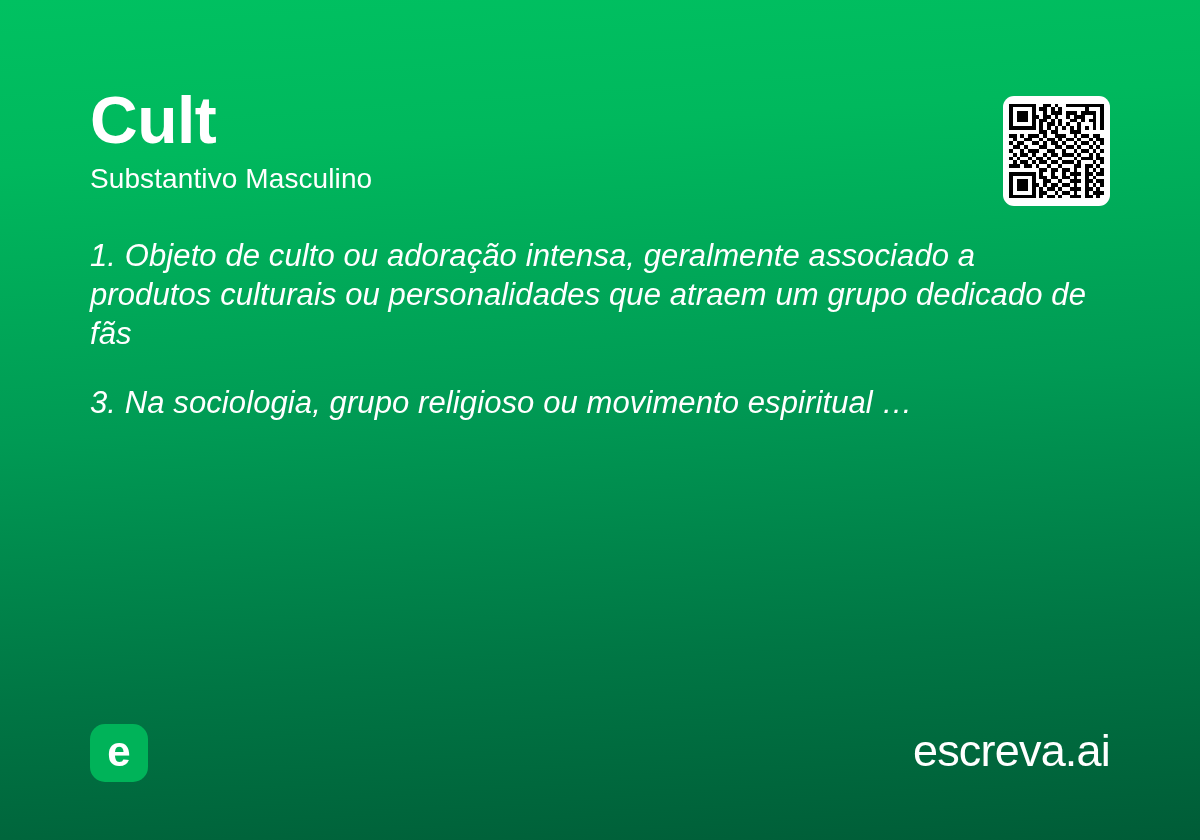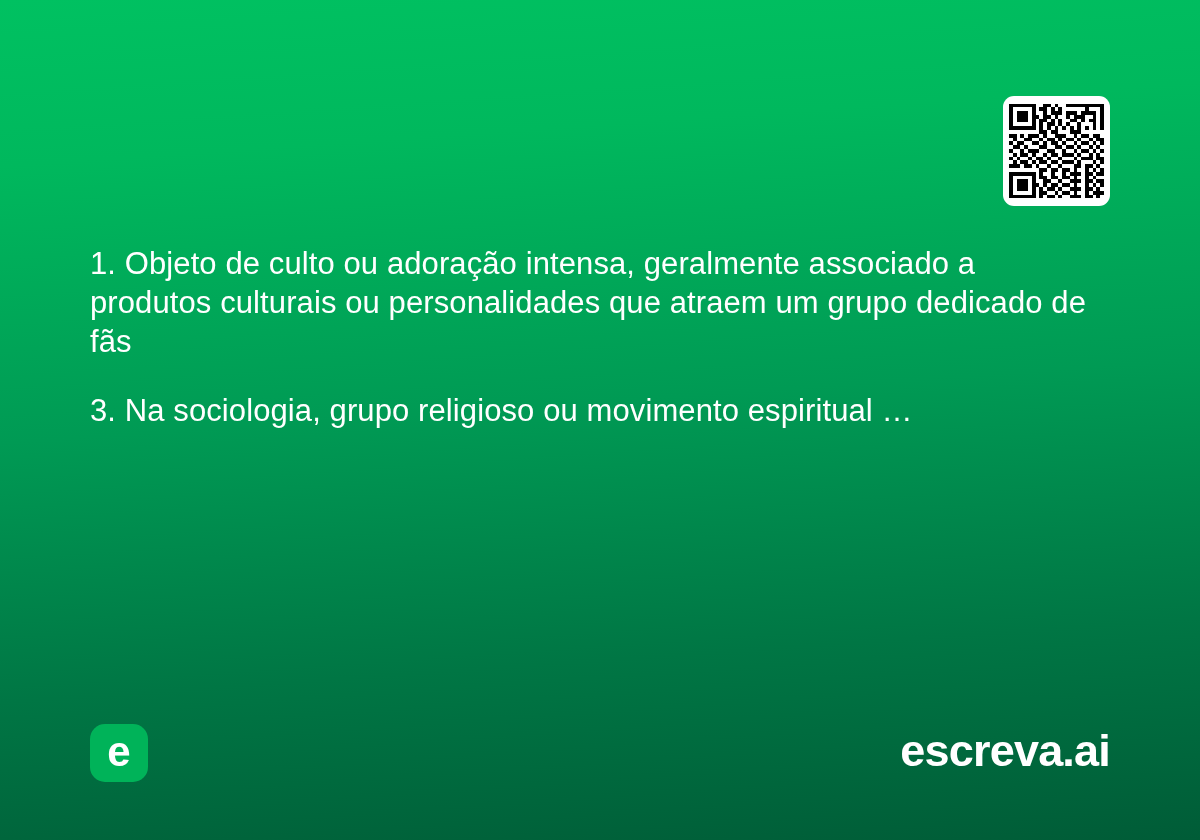--- a/index.html
+++ b/index.html
@@ -68,22 +68,23 @@
     grid-template-columns: repeat(25, 1fr);
     grid-template-rows: repeat(25, 1fr);
   }
   .qr-grid i { display: block; }
   .qr-grid i.on { background: #000000; }
 
   
   .defs {
     position: absolute;
     left: 90px;
-    top: 244px;
+    top: 236px;
     width: 1010px;
+    font-style: italic;
   }
   .def {
     margin: 0 0 30px 0;
     font-size: 31px;
     line-height: 39px;
     font-weight: 400;
     color: #ffffff;
     letter-spacing: 0.1px;
   }
   .def:last-child { margin-bottom: 16px; }
@@ -107,31 +108,35 @@
     line-height: 42px;
     font-weight: 700;
     margin-top: -3px;
   }
   .brand {
     position: absolute;
     right: 90px;
     top: 723px;
     font-size: 45px;
     line-height: 56px;
-    font-weight: 700;
+    font-weight: 400;
     letter-spacing: -0.8px;
     color: #ffffff;
     white-space: nowrap;
   }
 </style>
 </head>
 <body>
 
 <div class="card">
 
+  <div class="head">
+    <h1 class="word-title">Cult</h1>
+    <p class="word-class">Substantivo Masculino</p>
+  </div>
 
   <div class="qr-card">
     <div class="qr-grid">
         <i class="on"></i>
         <i class="on"></i>
         <i class="on"></i>
         <i class="on"></i>
         <i class="on"></i>
         <i class="on"></i>
         <i class="on"></i>

